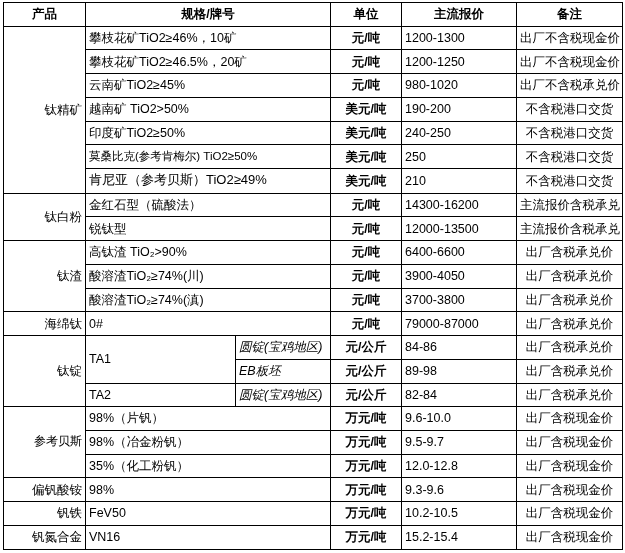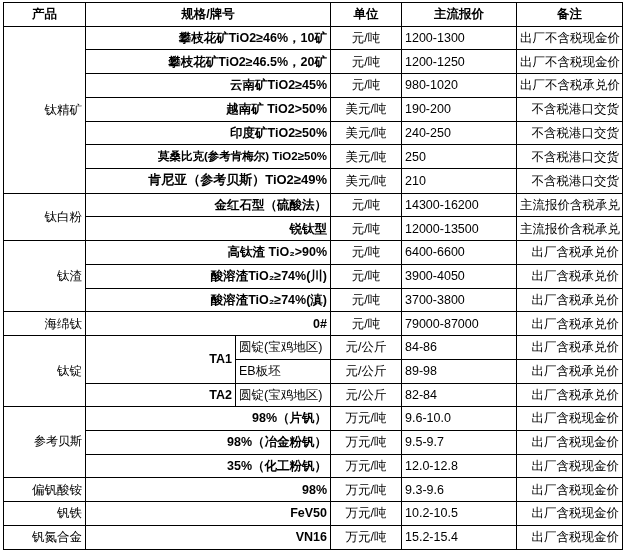--- a/index.html
+++ b/index.html
@@ -37,37 +37,38 @@
     text-align: center;
     font-weight: bold;
     font-size: 13px;
   }
   td.cat {
     text-align: right;
     font-weight: normal;
     font-size: 13px;
   }
   td.spec {
-    text-align: right;
+    text-align: left;
     padding-left: 4px;
-    font-weight: bold;
   }
   td.spec-sub {
     text-align: left;
     padding-left: 4px;
+    font-style: italic;
   }
   td.unit {
     text-align: center;
+    font-weight: bold;
   }
   td.price {
     text-align: left;
     padding-left: 4px;
   }
   td.note {
-    text-align: right;
+    text-align: center;
   }
 </style>
 </head>
 <body>
 
 <div id="sheet">
   <table class="price-table">
     <colgroup>
       <col style="width:82px">
       <col style="width:150px">

